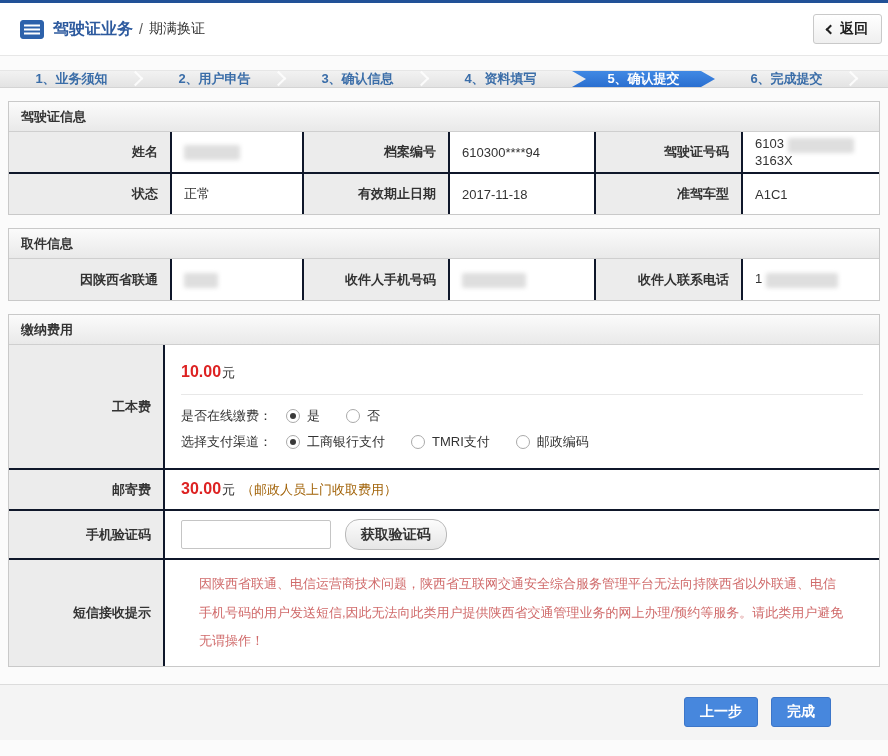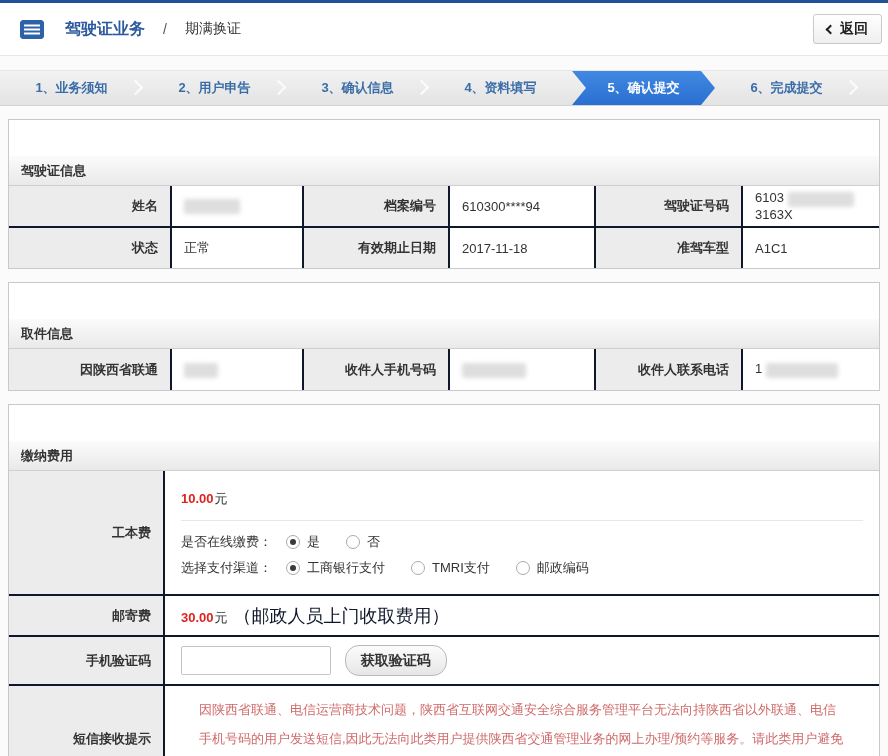--- a/index.html
+++ b/index.html
@@ -9,39 +9,39 @@
     background: #fbfbfb;
     font-family: "Liberation Sans", "DejaVu Sans", sans-serif;
     font-size: 13px; color: #333;
   }
   
   .top-line { height: 3px; background: #215197; }
   .page-header {
     height: 53px; background: #fff; border-bottom: 1px solid #e7e7e7;
     display: flex; align-items: center; padding: 0 6px 0 20px;
   }
-  .hdr-left { display: flex; align-items: center; flex: 1; gap: 12px; }
+  .hdr-left { display: flex; align-items: center; flex: 1; }
   .doc-icon { width: 24px; height: 19px; margin-right: 9px; }
   .hdr-title { color: #2d5a9e; font-size: 16px; font-weight: bold; }
   .hdr-sep { color: #555; font-size: 14px; margin: 0 6px; }
   .hdr-sub { color: #333; font-size: 14px; }
   .back-btn {
     display: inline-flex; align-items: center; gap: 6px;
     height: 30px; padding: 0 13px;
     background: linear-gradient(#ffffff, #efefef);
     border: 1px solid #c9c9c9; border-radius: 3px;
     font-size: 14px; font-weight: 600; color: #222; cursor: pointer;
   }
   .chev-left {
     width: 7px; height: 7px; border-left: 2px solid #222; border-bottom: 2px solid #222;
     transform: rotate(45deg); margin-top: 1px;
   }
   
   .steps {
-    margin-top: 14px; height: 36px;
+    margin-top: 14px; height: 18px;
     background: linear-gradient(#f2f2f2, #e3e3e3);
     border-top: 1px solid #e6e6e6; border-bottom: 1px solid #d4d4d4;
     display: flex; align-items: stretch;
   }
   .step {
     width: 143px; display: flex; align-items: center; justify-content: center;
     color: #3a6da8; font-weight: bold; font-size: 13px;
     position: relative; cursor: pointer;
   }
   .step.inactive-sep::after {
@@ -55,38 +55,38 @@
     color: #fff;
     clip-path: polygon(0 0, calc(100% - 14px) 0, 100% 50%, calc(100% - 14px) 100%, 0 100%, 14px 50%);
   }
   
   .section { margin: 13px 8px 0 8px; border: 1px solid #c9c9c9; background: #fff; }
   .section:first-of-type { margin-top: 20px; }
   .section-hd {
     height: 30px; line-height: 30px; padding: 0 12px;
     background: linear-gradient(#fbfbfb, #e9e9e9);
     border-bottom: 1px solid #cfcfcf;
-    font-weight: bold; color: #333; font-size: 13px; margin-top: 36px;
+    font-weight: bold; color: #333; font-size: 13px;
   }
   table.grid { width: 100%; border-collapse: collapse; table-layout: fixed; }
   table.grid td { border: 2px solid #0f172a; height: 41px; padding: 0 12px; font-size: 13px; }
   table.grid tr:first-child td { border-top: none; }
   table.grid tr:last-child td { border-bottom: none; }
   table.grid td:first-child { border-left: none; }
   table.grid td:last-child { border-right: none; }
   td.lbl { background: #ececec; text-align: right; font-weight: bold; color: #333; }
   td.val { background: #fff; color: #333; }
   .redact {
     display: inline-block; height: 15px; background: #dedede;
     border-radius: 2px; filter: blur(2px); vertical-align: middle;
   }
   
-  .fee-amount { color: #dd2222; font-weight: bold; font-size: 13px; }
+  .fee-amount { color: #dd2222; font-weight: bold; font-size: 16px; }
   .fee-unit { color: #333; font-size: 13px; margin-left: 1px; }
-  .fee-note { color: #0f172a; font-size: 18px; margin-left: 6px; }
+  .fee-note { color: #a16207; font-size: 13px; margin-left: 6px; }
   .fee-cell { padding: 13px 16px 12px 16px !important; }
   .fee-divider { border: none; border-top: 1px solid #e8e8e8; margin: 12px 0 12px 0; }
   .radio-line { display: flex; align-items: center; margin-top: 8px; }
   .radio-line .q { margin-right: 14px; }
   .radio-opt { display: inline-flex; align-items: center; margin-right: 26px; cursor: pointer; }
   .radio {
     width: 14px; height: 14px; border: 1px solid #aaa; border-radius: 50%;
     background: #fff; display: inline-block; position: relative; margin-right: 7px;
   }
   .radio.checked::after {

